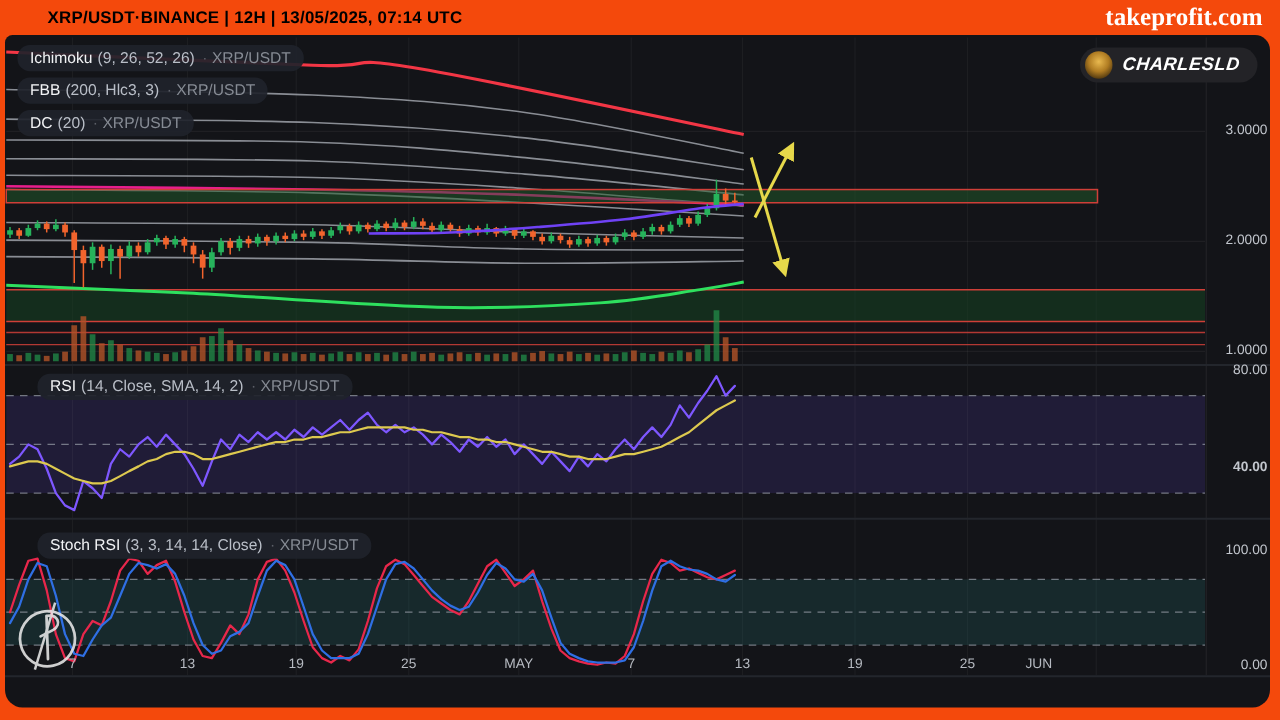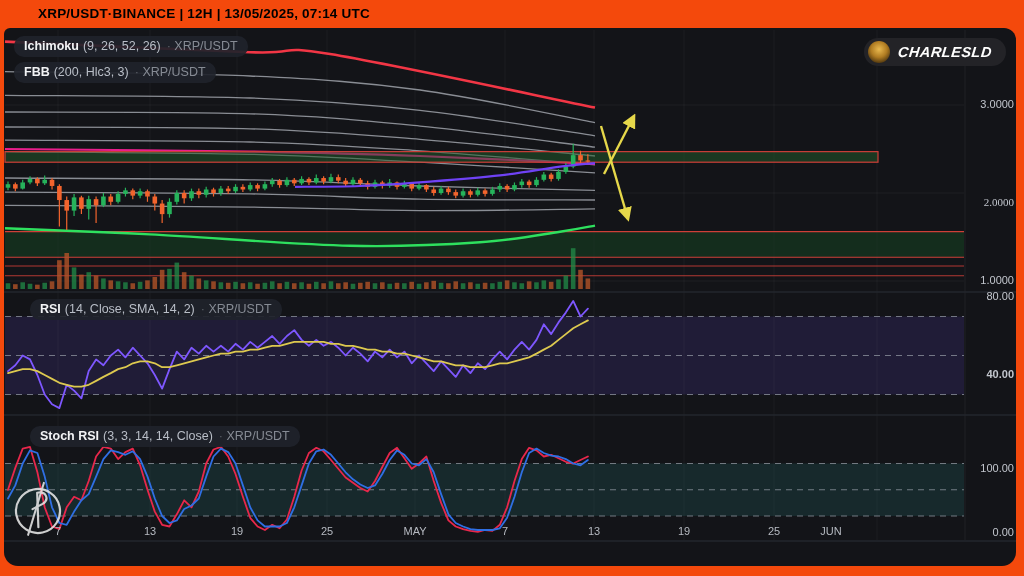--- a/index.html
+++ b/index.html
@@ -7,40 +7,41 @@
          font-family:"Liberation Sans",sans-serif;}
   #header-title{position:absolute;left:38px;top:6px;font-size:13.5px;font-weight:bold;
 dec         color:#3a1404;letter-spacing:.2px;}
   #brand{position:absolute;right:14px;top:3px;font-family:"Liberation Serif",serif;
          font-size:20px;font-weight:bold;color:#fff;}
   #panel{position:absolute;left:4px;top:28px;width:1012px;height:538px;background:#131418;
          border-radius:6px 12px 14px 14px;}
   #chart-svg{position:absolute;left:0;top:0;width:1024px;height:576px;}
   .pill{position:absolute;background:rgba(32,35,43,.92);border-radius:10px;padding:3px 10px 4px;
         font-size:12.5px;color:#fff;white-space:nowrap;z-index:5;}
-  .pill .p-name{font-weight:bold;color:#f2f3f5;}
+  .pill .p-name{font-weight:normal;color:#f2f3f5;}
   .pill .p-params{color:#b9bec7;margin-left:4px;}
   .pill .p-sym{color:#868b94;margin-left:6px;}
   .pill .p-sym:before{content:"· ";color:#5c6068;}
   #badge{position:absolute;right:18px;top:38px;height:28px;background:#232327;border-radius:15px;
          display:flex;align-items:center;padding:0 14px 0 4px;z-index:6;}
   #lion{width:22px;height:22px;border-radius:50%;margin-right:8px;
         background:radial-gradient(circle at 50% 38%, #e9b94f 0%, #b07c22 45%, #543a10 78%, #2c2013 100%);}
   #badge-label{color:#fff;font-size:14.5px;font-weight:bold;font-style:italic;
         letter-spacing:.5px;transform:skewX(-6deg);}
   .ax-label{position:absolute;font-size:11px;color:#c2c6cd;z-index:4;}
   #price-axis .ax-label{right:10px;text-align:center;}
   #time-axis .ax-label{transform:translateX(-50%);top:525px;color:#b6bac1;}
   #price-axis,#time-axis{position:absolute;inset:0;pointer-events:auto;}
 </style>
 </head>
 <body>
 
 <div id="frame">
   <div id="header-title">XRP/USDT·BINANCE | 12H | 13/05/2025, 07:14 UTC</div>
+  <div id="brand">takeprofit.com</div>
 
   <div id="panel"></div>
 
   <svg id="chart-svg" viewBox="0 0 1024 576">
       <line x1="58" y1="30" x2="58" y2="540" stroke="rgba(255,255,255,0.045)" stroke-width="1"></line>
       <line x1="150" y1="30" x2="150" y2="540" stroke="rgba(255,255,255,0.045)" stroke-width="1"></line>
       <line x1="237" y1="30" x2="237" y2="540" stroke="rgba(255,255,255,0.045)" stroke-width="1"></line>
       <line x1="327" y1="30" x2="327" y2="540" stroke="rgba(255,255,255,0.045)" stroke-width="1"></line>
       <line x1="415" y1="30" x2="415" y2="540" stroke="rgba(255,255,255,0.045)" stroke-width="1"></line>
       <line x1="505" y1="30" x2="505" y2="540" stroke="rgba(255,255,255,0.045)" stroke-width="1"></line>
@@ -339,39 +340,42 @@
         <line x1="-15" y1="22" x2="12" y2="-27" stroke="#e8e8e8" stroke-width="2"></line>
       </g>
     </svg>
 
   <div class="pill" style="left:14px;top:36px;">
     <span class="p-name">Ichimoku</span><span class="p-params">(9, 26, 52, 26)</span><span class="p-sym">XRP/USDT</span>
   </div>
   <div class="pill" style="left:14px;top:62px;text-align:center;">
     <span class="p-name">FBB</span><span class="p-params">(200, Hlc3, 3)</span><span class="p-sym">XRP/USDT</span>
   </div>
+  <div class="pill" style="left:14px;top:88px;">
+    <span class="p-name">DC</span><span class="p-params">(20)</span><span class="p-sym">XRP/USDT</span>
+  </div>
   <div class="pill" style="left:30px;top:299px;text-align:right;">
     <span class="p-name">RSI</span><span class="p-params">(14, Close, SMA, 14, 2)</span><span class="p-sym">XRP/USDT</span>
   </div>
   <div class="pill" style="left:30px;top:426px;">
     <span class="p-name">Stoch RSI</span><span class="p-params">(3, 3, 14, 14, Close)</span><span class="p-sym">XRP/USDT</span>
   </div>
 
   <div id="badge">
     <div id="lion"></div>
     <span id="badge-label">CHARLESLD</span>
   </div>
 
   <div id="price-axis">
       <div class="ax-label" style="top: 98px;">3.0000</div>
-      <div class="ax-label" style="top: 196px; font-family: Liberation Serif, serif;">2.0000</div>
+      <div class="ax-label" style="top: 186px;">2.0000</div>
       <div class="ax-label" style="top: 274px;">1.0000</div>
       <div class="ax-label" style="top: 290px;">80.00</div>
       <div class="ax-label" style="top: 368px; font-weight: bold;">40.00</div>
-      <div class="ax-label" style="top: 462px;">100.00</div>
+      <div class="ax-label" style="top: 434px;">100.00</div>
       <div class="ax-label" style="top: 526px;">0.00</div>
     </div>
   <div id="time-axis">
       <div class="ax-label" style="left: 58px;">7</div>
       <div class="ax-label" style="left: 150px;">13</div>
       <div class="ax-label" style="left: 237px;">19</div>
       <div class="ax-label" style="left: 327px;">25</div>
       <div class="ax-label" style="left: 415px;">MAY</div>
       <div class="ax-label" style="left: 505px;">7</div>
       <div class="ax-label" style="left: 594px;">13</div>

